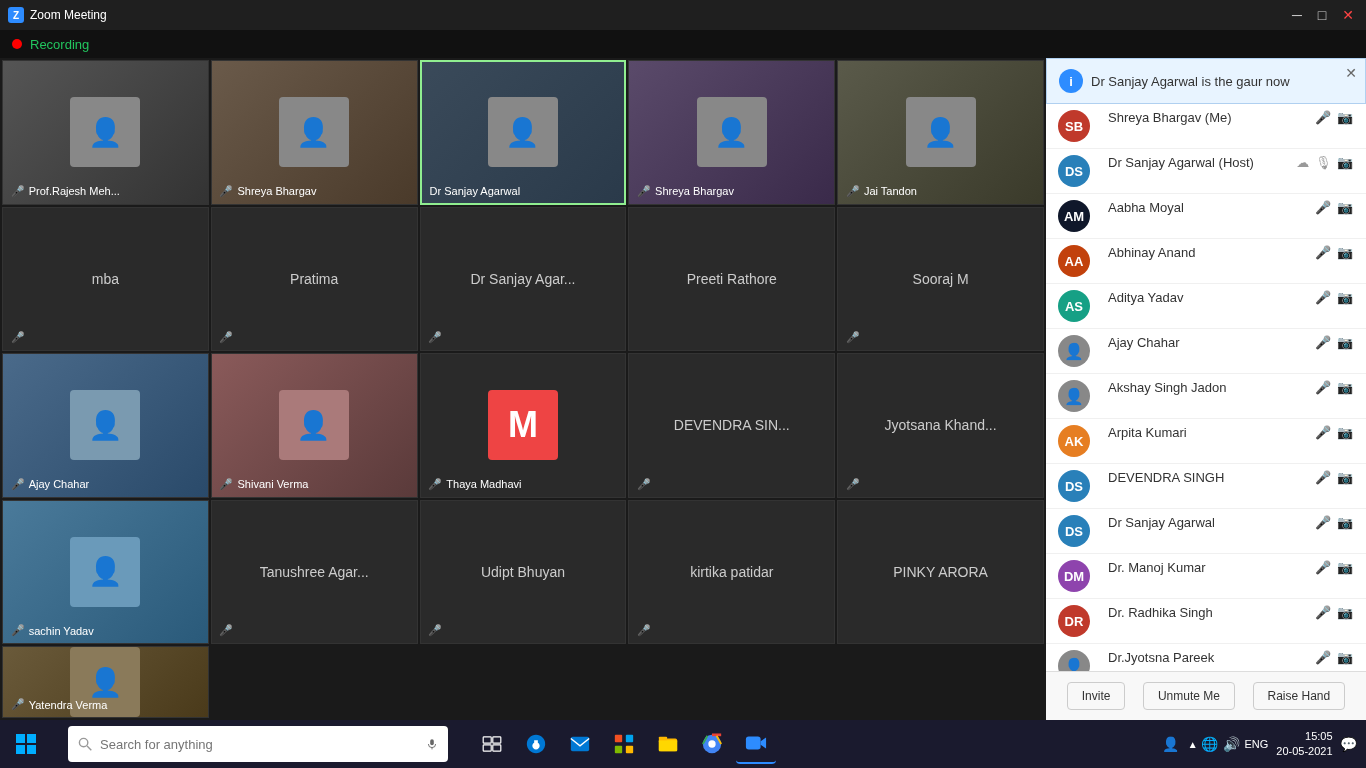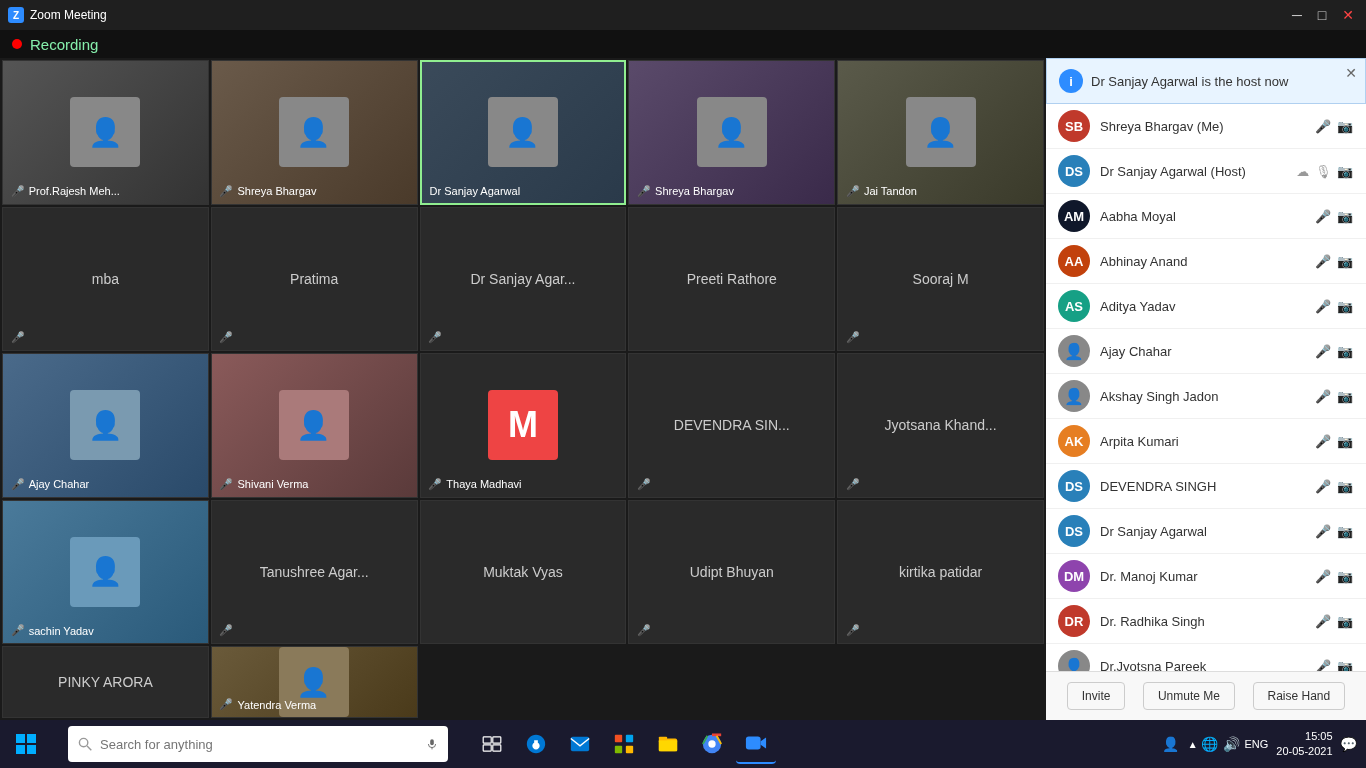--- a/index.html
+++ b/index.html
@@ -63,22 +63,22 @@
       flex-shrink: 0;
     }
     .recording-dot {
       width: 10px;
       height: 10px;
       background: red;
       border-radius: 50%;
       margin-right: 8px;
     }
     .recording-text {
-      color: #86efac;
-      font-size: 15px;
+      color: #22c55e;
+      font-size: 13px;
     }
 
     
     .main-content {
       flex: 1;
       display: flex;
       overflow: hidden;
     }
 
     
@@ -163,24 +163,24 @@
     }
 
     .participants-list {
       flex: 1;
       overflow-y: auto;
       background: #fff;
     }
 
     .participant-item {
       display: flex;
-      align-items: center;
+      align-items: flex-start;
       padding: 6px 12px;
       border-bottom: 1px solid #f0f0f0;
-      gap: 10px;
+      gap: 18px;
     }
 
     .participant-avatar {
       width: 32px;
       height: 32px;
       border-radius: 50%;
       display: flex;
       align-items: center;
       justify-content: center;
       font-size: 13px;
@@ -482,23 +482,20 @@
         </div>
       </div>
 
       <div class="video-cell">
         <span class="participant-label">Tanushree Agar...</span>
         <div class="cell-name-bottom">
           <span class="muted-icon">🎤</span>
         </div>
       </div>
 
-      <div class="video-cell">
-        <span class="participant-label">Muktak Vyas</span>
-      </div>
 
       <div class="video-cell">
         <span class="participant-label">Udipt Bhuyan</span>
         <div class="cell-name-bottom">
           <span class="muted-icon">🎤</span>
         </div>
       </div>
 
       <div class="video-cell">
         <span class="participant-label">kirtika patidar</span>
@@ -522,21 +519,21 @@
       </div>
 
 
     </div>
   </div>
 
   <div class="participants-panel">
 
     <div class="notification-bar">
       <div class="notification-icon">i</div>
-      <span>Dr Sanjay Agarwal is the host now</span>
+      <span>Dr Sanjay Agarwal is the gaur now</span>
       <span class="notification-close">✕</span>
     </div>
 
     <div class="participants-list">
 
       <div class="participant-item">
         <div class="participant-avatar" style="background:#c0392b;">SB</div>
         <span class="participant-item-name">Shreya Bhargav (Me)</span>
         <div class="participant-controls">
           <span>🎤</span>

